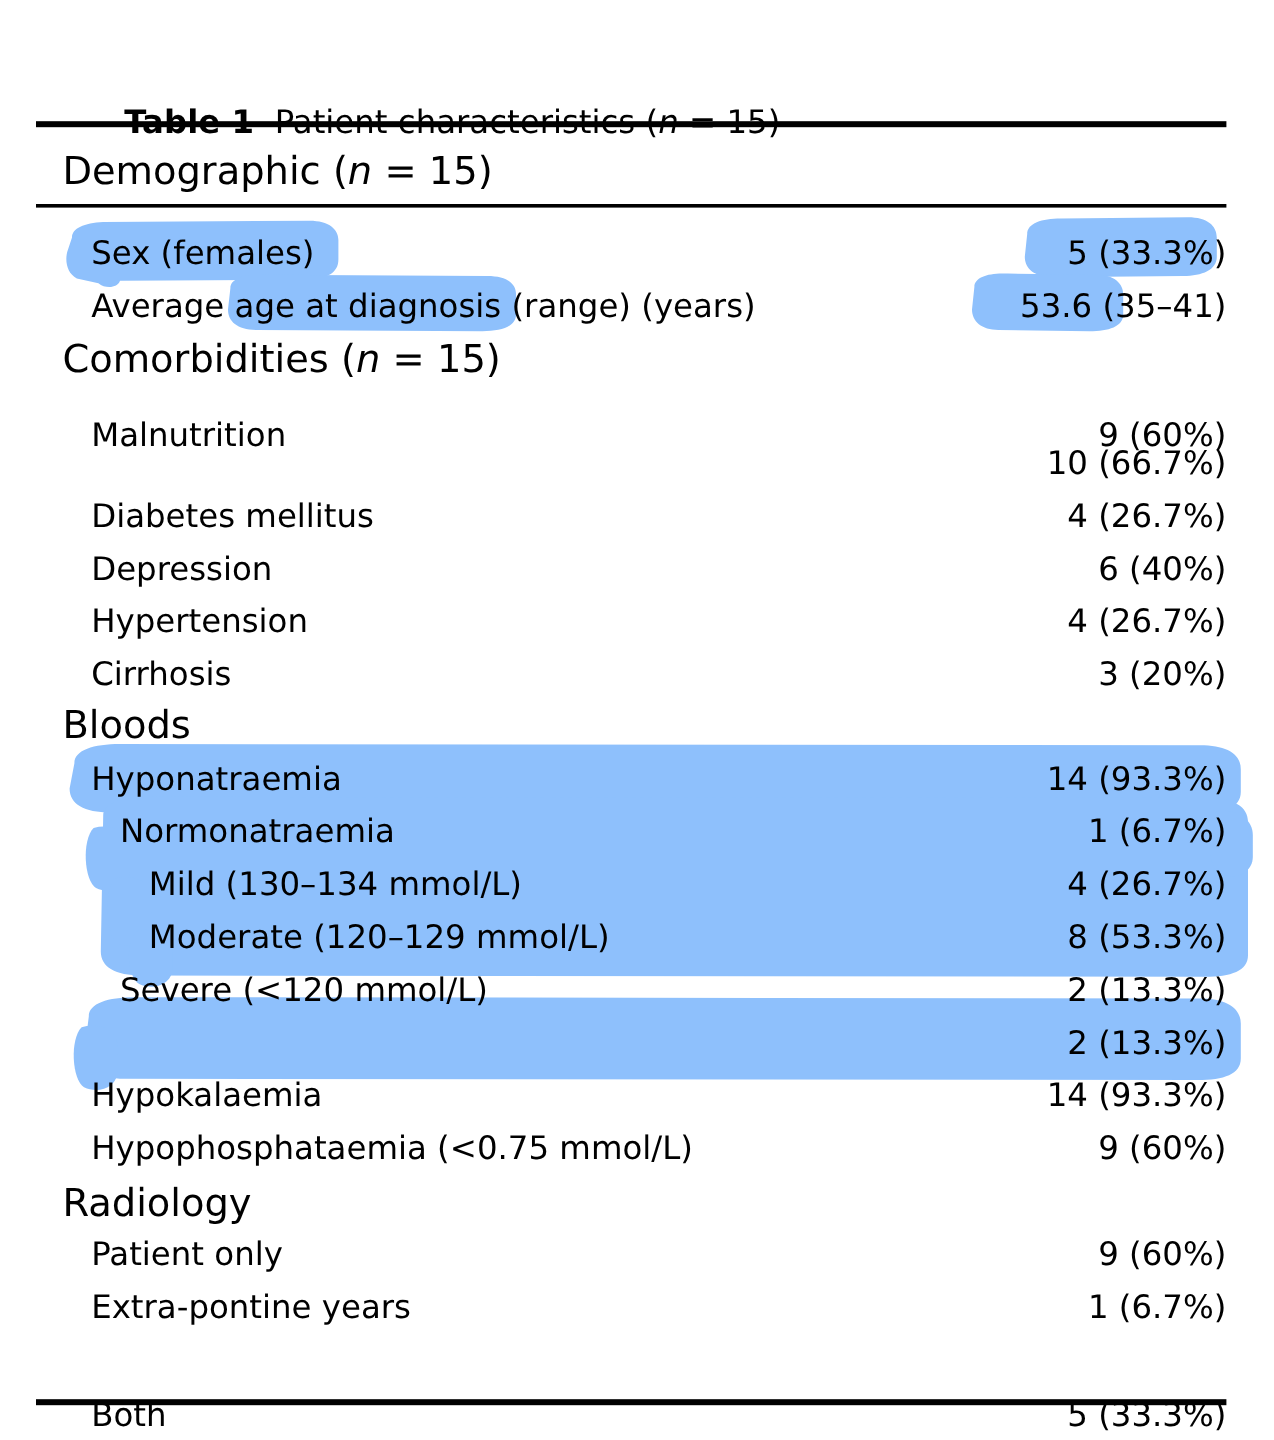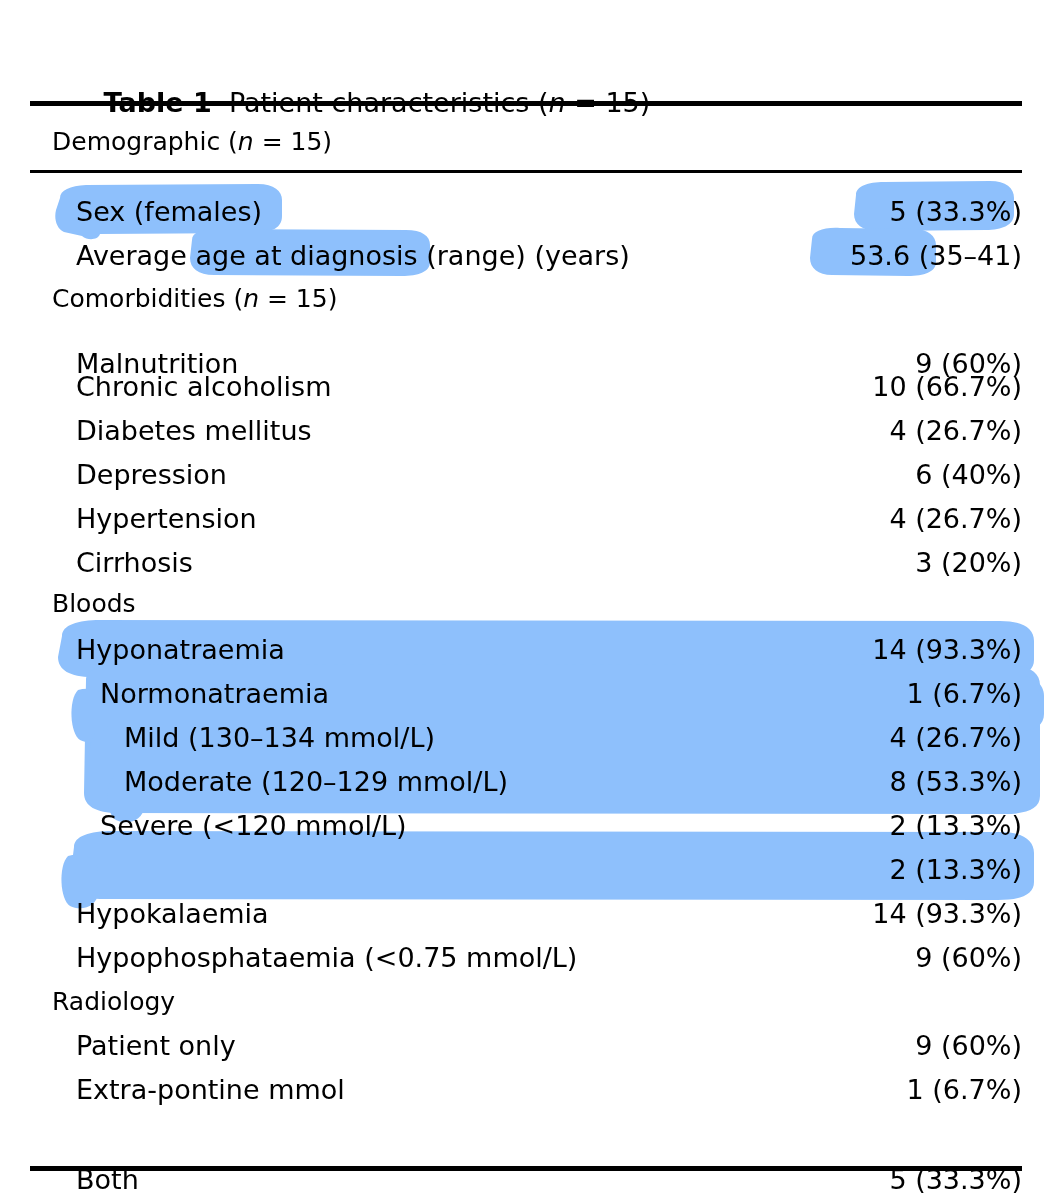--- a/index.html
+++ b/index.html
@@ -58,21 +58,21 @@
     width: 992px;
     background: #000000;
   }
   .rule-top    { top: 101px;  height: 5px; }
   .rule-mid    { top: 170px;  height: 3px; }
   .rule-bottom { top: 1166px; height: 5px; }
 
   .section-head {
     position: absolute;
     left: 52px;
-    font-size: 25px;
+    font-size: 32px;
     line-height: 32px;
     white-space: pre;
   }
   .section-head.plain { font-weight: normal; }
   .section-head.bold .sh-label { font-weight: normal; }
   .section-head.bold .sh-suffix { font-weight: normal; }
 
   .row {
     position: absolute;
     left: 52px;
@@ -148,21 +148,20 @@
         <div class="row ind1" style="top: 240px;">
           <div class="row-label">Average age at diagnosis (range) (years)</div>
           <div class="row-value">53.6 (35–41)</div>
         </div>
         <div class="section-head bold" style="top: 283px;"><span class="sh-label">Comorbidities (</span><span class="sh-suffix it">n</span><span class="sh-suffix"> = 15)</span></div>
         <div class="row ind1" style="top: 327px; margin-top: 21px;">
           <div class="row-label">Malnutrition</div>
           <div class="row-value">9 (60%)</div>
         </div>
         <div class="row ind1" style="top: 371px;">
-          <div class="row-label">Chronic alcoholism</div>
           <div class="row-value">10 (66.7%)</div>
         </div>
         <div class="row ind1" style="top: 415px;">
           <div class="row-label">Diabetes mellitus</div>
           <div class="row-value">4 (26.7%)</div>
         </div>
         <div class="row ind1" style="top: 459px;">
           <div class="row-label">Depression</div>
           <div class="row-value">6 (40%)</div>
         </div>
@@ -205,21 +204,21 @@
         <div class="row ind1" style="top: 942px;">
           <div class="row-label">Hypophosphataemia (&lt;0.75 mmol/L)</div>
           <div class="row-value">9 (60%)</div>
         </div>
         <div class="section-head bold" style="top: 986px; text-align: right;"><span class="sh-label">Radiology</span></div>
         <div class="row ind1" style="top: 1030px;">
           <div class="row-label">Patient only</div>
           <div class="row-value">9 (60%)</div>
         </div>
         <div class="row ind1" style="top: 1074px;">
-          <div class="row-label">Extra-pontine mmol</div>
+          <div class="row-label">Extra-pontine years</div>
           <div class="row-value">1 (6.7%)</div>
         </div>
         <div class="row ind1" style="top: 1164px;">
           <div class="row-label">Both</div>
           <div class="row-value">5 (33.3%)</div>
         </div>
       </div>
 
   </div>
 </div>

